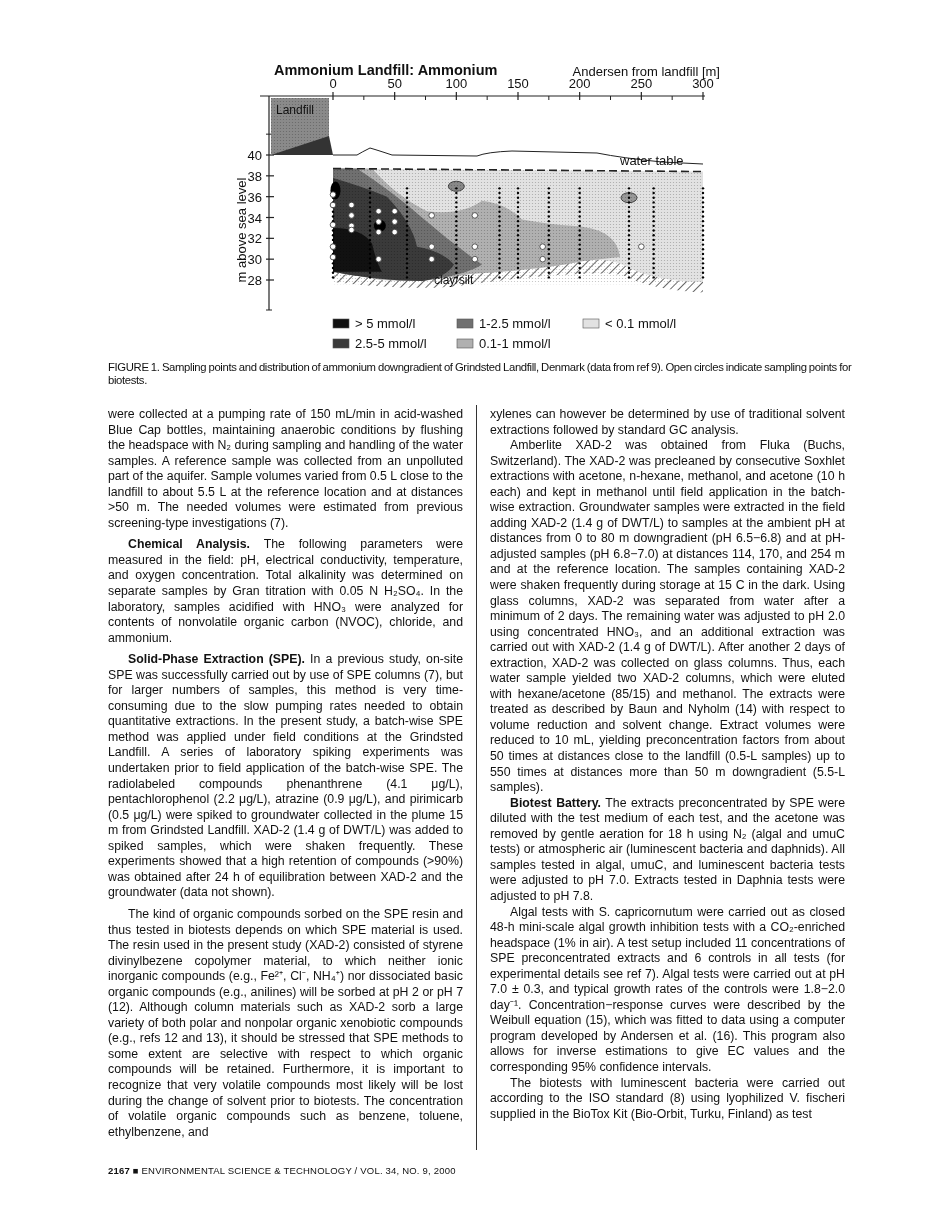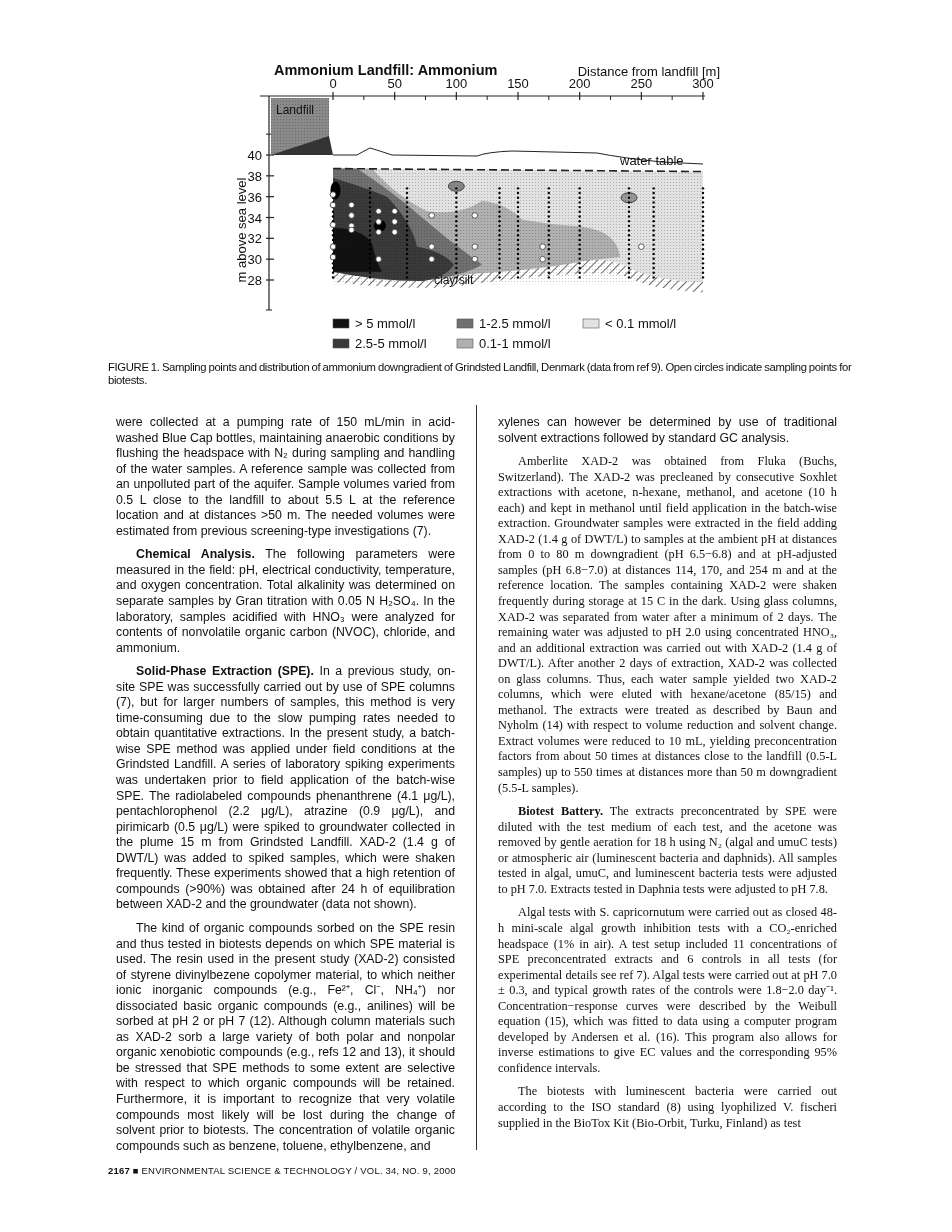--- a/index.html
+++ b/index.html
@@ -4,33 +4,33 @@
 <style>
   html, body { margin:0; padding:0; background:#ffffff; }
   body { width:952px; height:1232px; position:relative; overflow:hidden; color:#111; }
   .figure { position:absolute; left:222px; top:58px; width:500px; height:300px; }
   .fig-title { position:absolute; left:52px; top:4px; font-family:"Liberation Sans",sans-serif; font-weight:bold; font-size:14.5px; }
   .fig-xlabel { position:absolute; right:2px; top:6px; font-family:"Liberation Sans",sans-serif; font-size:13px; }
   .caption { position:absolute; left:108px; top:361px; width:745px; font-family:"Liberation Sans",sans-serif; font-size:11.3px; line-height:13px; letter-spacing:-0.35px; word-spacing:-0.5px; }
   .col { position:absolute; top:407px; width:355px; font-family:"Liberation Sans",sans-serif; font-size:12.3px; line-height:15.55px; text-align:justify; }
   .col-left { left:108px; }
   .col-right { left:490px; }
-  .col p { margin:8px; text-indent:0; }
+  .col p { margin:0; text-indent:0; }
   .col p.ind { text-indent:20px; margin-top:6px; }
-  .col p.ind2 { text-indent:20px;font-family:Liberation Serif, serif; }
+  .col p.ind2 { text-indent:20px; }
   .divider { position:absolute; left:476px; top:405px; width:1px; height:745px; background:#333; }
   .footer { position:absolute; left:108px; top:1165px; font-family:"Liberation Sans",sans-serif; font-size:9.5px; letter-spacing:0.2px; }
   .footer b { font-weight:bold; }
 </style>
 </head>
 <body>
 
 <div class="figure">
   <div class="fig-title">Ammonium Landfill: Ammonium</div>
-  <div class="fig-xlabel">Distance from landfill [m]</div>
+  <div class="fig-xlabel">Andersen from landfill [m]</div>
   <svg id="chart" width="500" height="300" style="position:absolute;left:0;top:0;overflow:visible">
     <defs>
       <pattern id="hatch" width="6" height="6" patternUnits="userSpaceOnUse" patternTransform="rotate(45)">
         <line x1="0" y1="0" x2="0" y2="6" stroke="#444" stroke-width="1.6"></line>
       </pattern>
       <pattern id="dots" width="3" height="3" patternUnits="userSpaceOnUse">
         <circle cx="1.5" cy="1.5" r="0.6" fill="#000" opacity="0.25"></circle>
       </pattern>
     </defs>
     <g id="chart-layer">

